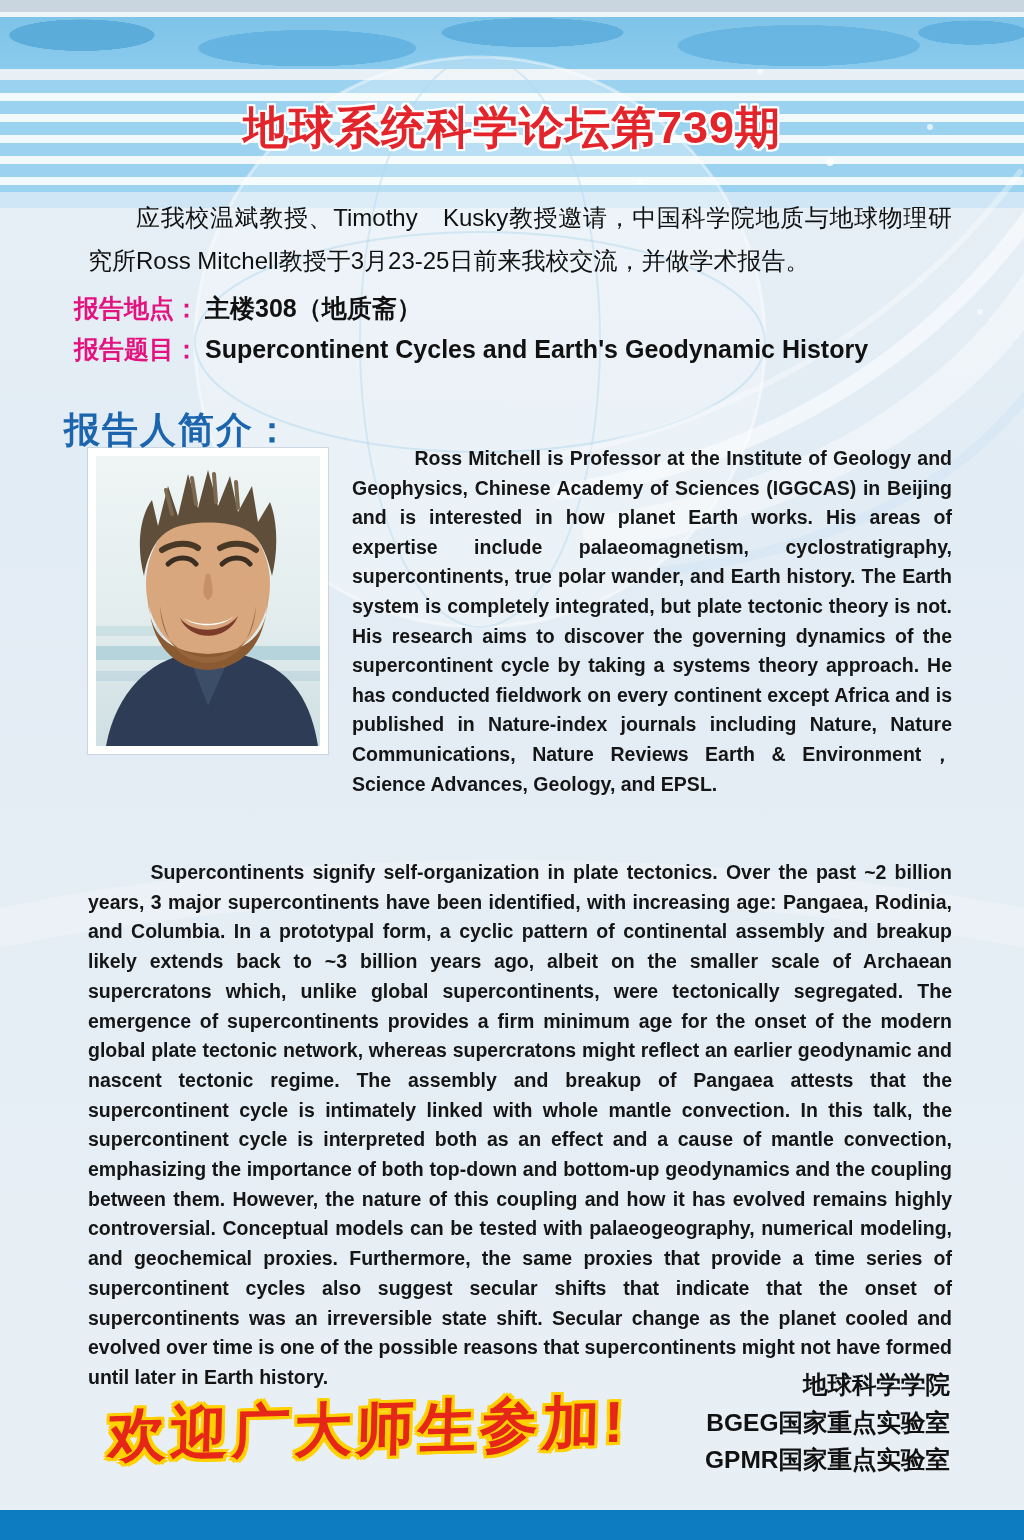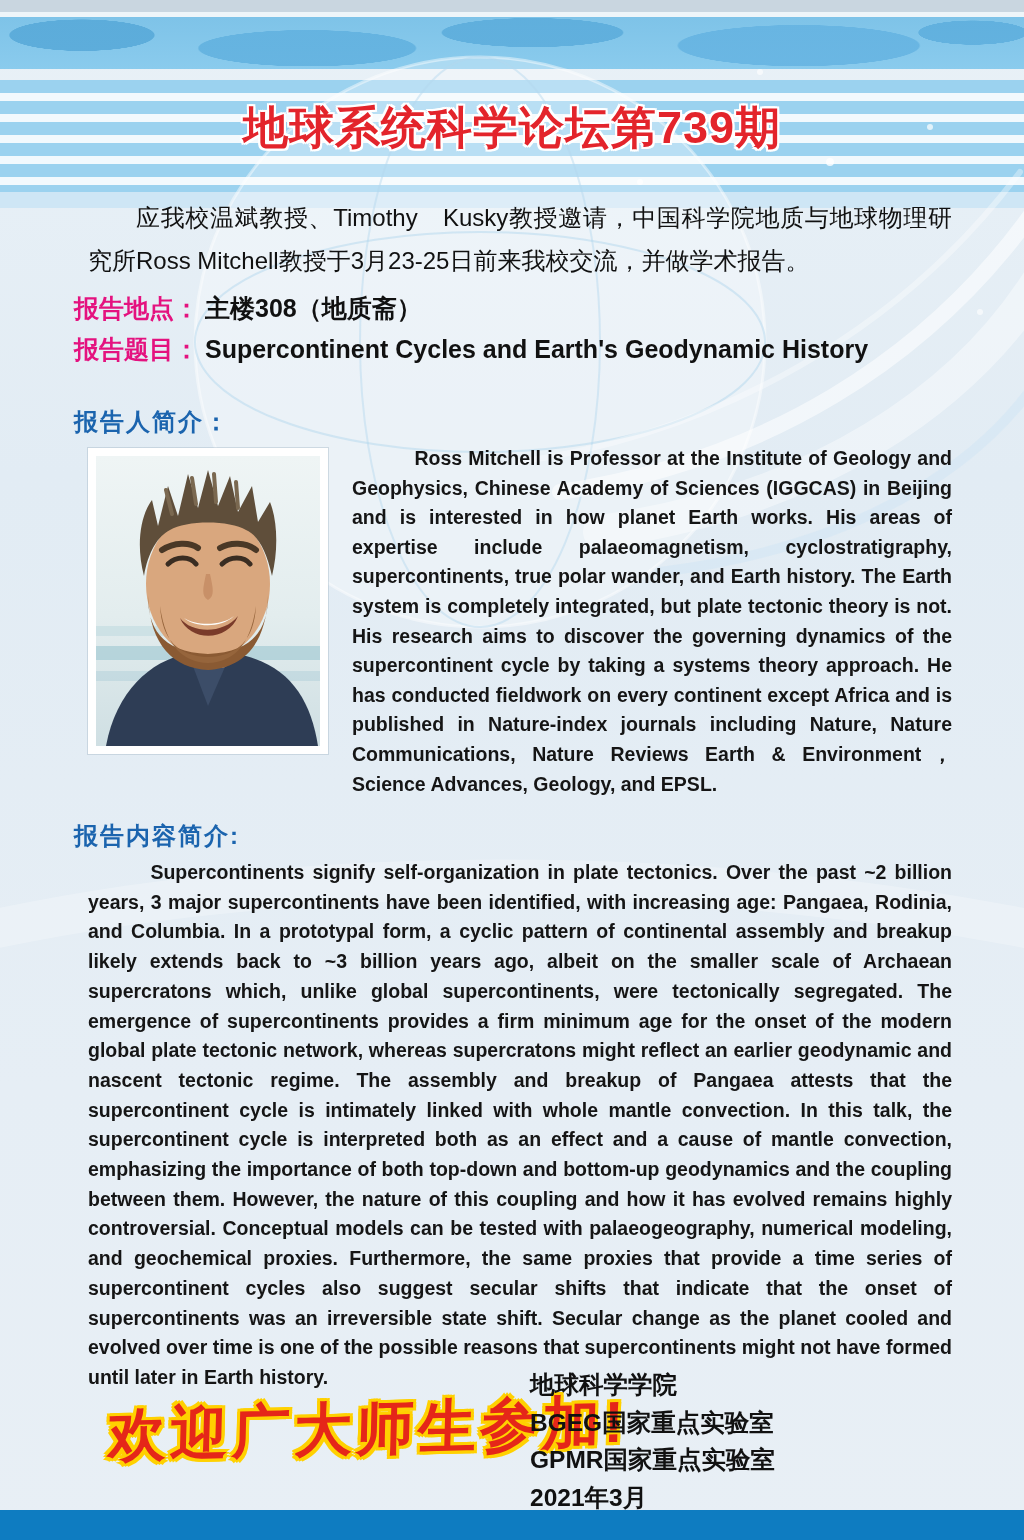--- a/index.html
+++ b/index.html
@@ -54,22 +54,22 @@
   }
 
   
   .info{position:absolute;left:74px;top:276px;width:880px;}
   .info-row{font-size:25px;font-weight:bold;line-height:41px;white-space:nowrap;}
   .info-label{color:#e4127f;margin-right:6px;}
   .info-value{color:#111;}
 
   
   .section-heading{
-    position:absolute;left:74px;
-    font-size:24px;font-weight:bold;color:#1b64ae;letter-spacing:2px;
+    position:absolute;left:64px;
+    font-size:36px;font-weight:bold;color:#1b64ae;letter-spacing:2px;
   }
   .speaker-heading{top:394px;}
   .abstract-heading{top:808px;}
 
   
   .bio{
     position:absolute;left:88px;top:432px;width:864px;
     font-size:19.5px;font-weight:bold;color:#151515;
     line-height:29.6px;text-align:justify;text-indent:3.2em;
   }
@@ -91,21 +91,21 @@
   .welcome{
     position:absolute;left:108px;top:1378px;width:560px;
     font-size:58px;font-weight:bold;letter-spacing:4px;
     color:#e52619;
     transform:rotate(-1.5deg) skewX(-3deg);
     text-shadow:-3px -3px 0 #ffd100,3px -3px 0 #ffd100,-3px 3px 0 #ffd100,3px 3px 0 #ffd100,
                 -3px 0 0 #ffd100,3px 0 0 #ffd100,0 -3px 0 #ffd100,0 3px 0 #ffd100;
   }
   .signature{
     position:absolute;right:74px;top:1354px;width:420px;
-    font-size:24.5px;font-weight:bold;color:#111;
+    text-align:right;font-size:24.5px;font-weight:bold;color:#111;
     line-height:37.5px;
   }
 </style>
 </head>
 <body>
 
 <div class="poster">
 
   <div class="top-strip"></div>
   <div class="map-band"></div>
@@ -185,26 +185,24 @@
         <path d="M 66 94 C 78 86 94 86 102 92" fill="none" stroke="#4a3826" stroke-width="6" stroke-linecap="round"></path>
         <path d="M 124 92 C 134 86 150 86 160 94" fill="none" stroke="#4a3826" stroke-width="6" stroke-linecap="round"></path>
 
         <path d="M 48 120 C 40 90 44 60 56 44 L 62 70 L 72 30 L 82 60 L 92 18 L 102 52 L 112 14 L 122 50 L 134 20 L 142 56 L 156 30 L 162 66 L 174 46 C 182 66 182 96 176 120 C 170 92 160 78 150 74 C 134 64 90 64 74 74 C 62 80 52 96 48 120 Z" fill="#5f4e3a"></path>
         <path d="M 70 34 L 76 58 M 96 22 L 100 48 M 118 18 L 120 46 M 140 26 L 142 52" stroke="#7a6850" stroke-width="4" stroke-linecap="round" fill="none"></path>
       </svg>
     </div>
     <span>Ross Mitchell is Professor at the Institute of Geology and Geophysics, Chinese Academy of Sciences (IGGCAS) in Beijing and is interested in how planet Earth works. His areas of expertise include palaeomagnetism, cyclostratigraphy, supercontinents, true polar wander, and Earth history. The Earth system is completely integrated, but plate tectonic theory is not. His research aims to discover the governing dynamics of the supercontinent cycle by taking a systems theory approach. He has conducted fieldwork on every continent except Africa and is published in Nature-index journals including Nature, Nature Communications, Nature Reviews Earth &amp; Environment，Science Advances, Geology, and EPSL.</span>
   </div>
 
-  <div class="section-heading abstract-heading">报告内容简介:</div>
   <div class="abstract">Supercontinents signify self-organization in plate tectonics. Over the past ~2 billion years, 3 major supercontinents have been identified, with increasing age: Pangaea, Rodinia, and Columbia. In a prototypal form, a cyclic pattern of continental assembly and breakup likely extends back to ~3 billion years ago, albeit on the smaller scale of Archaean supercratons which, unlike global supercontinents, were tectonically segregated. The emergence of supercontinents provides a firm minimum age for the onset of the modern global plate tectonic network, whereas supercratons might reflect an earlier geodynamic and nascent tectonic regime. The assembly and breakup of Pangaea attests that the supercontinent cycle is intimately linked with whole mantle convection. In this talk, the supercontinent cycle is interpreted both as an effect and a cause of mantle convection, emphasizing the importance of both top-down and bottom-up geodynamics and the coupling between them. However, the nature of this coupling and how it has evolved remains highly controversial. Conceptual models can be tested with palaeogeography, numerical modeling, and geochemical proxies. Furthermore, the same proxies that provide a time series of supercontinent cycles also suggest secular shifts that indicate that the onset of supercontinents was an irreversible state shift. Secular change as the planet cooled and evolved over time is one of the possible reasons that supercontinents might not have formed until later in Earth history.</div>
 
   <div class="welcome">欢迎广大师生参加!</div>
 
   <div class="signature">
     <div>地球科学学院</div>
     <div>BGEG国家重点实验室</div>
     <div>GPMR国家重点实验室</div>
-    <div>2021年3月</div>
   </div>
 
   <div class="footer-bar"></div>
 </div>
 
 </body></html>

